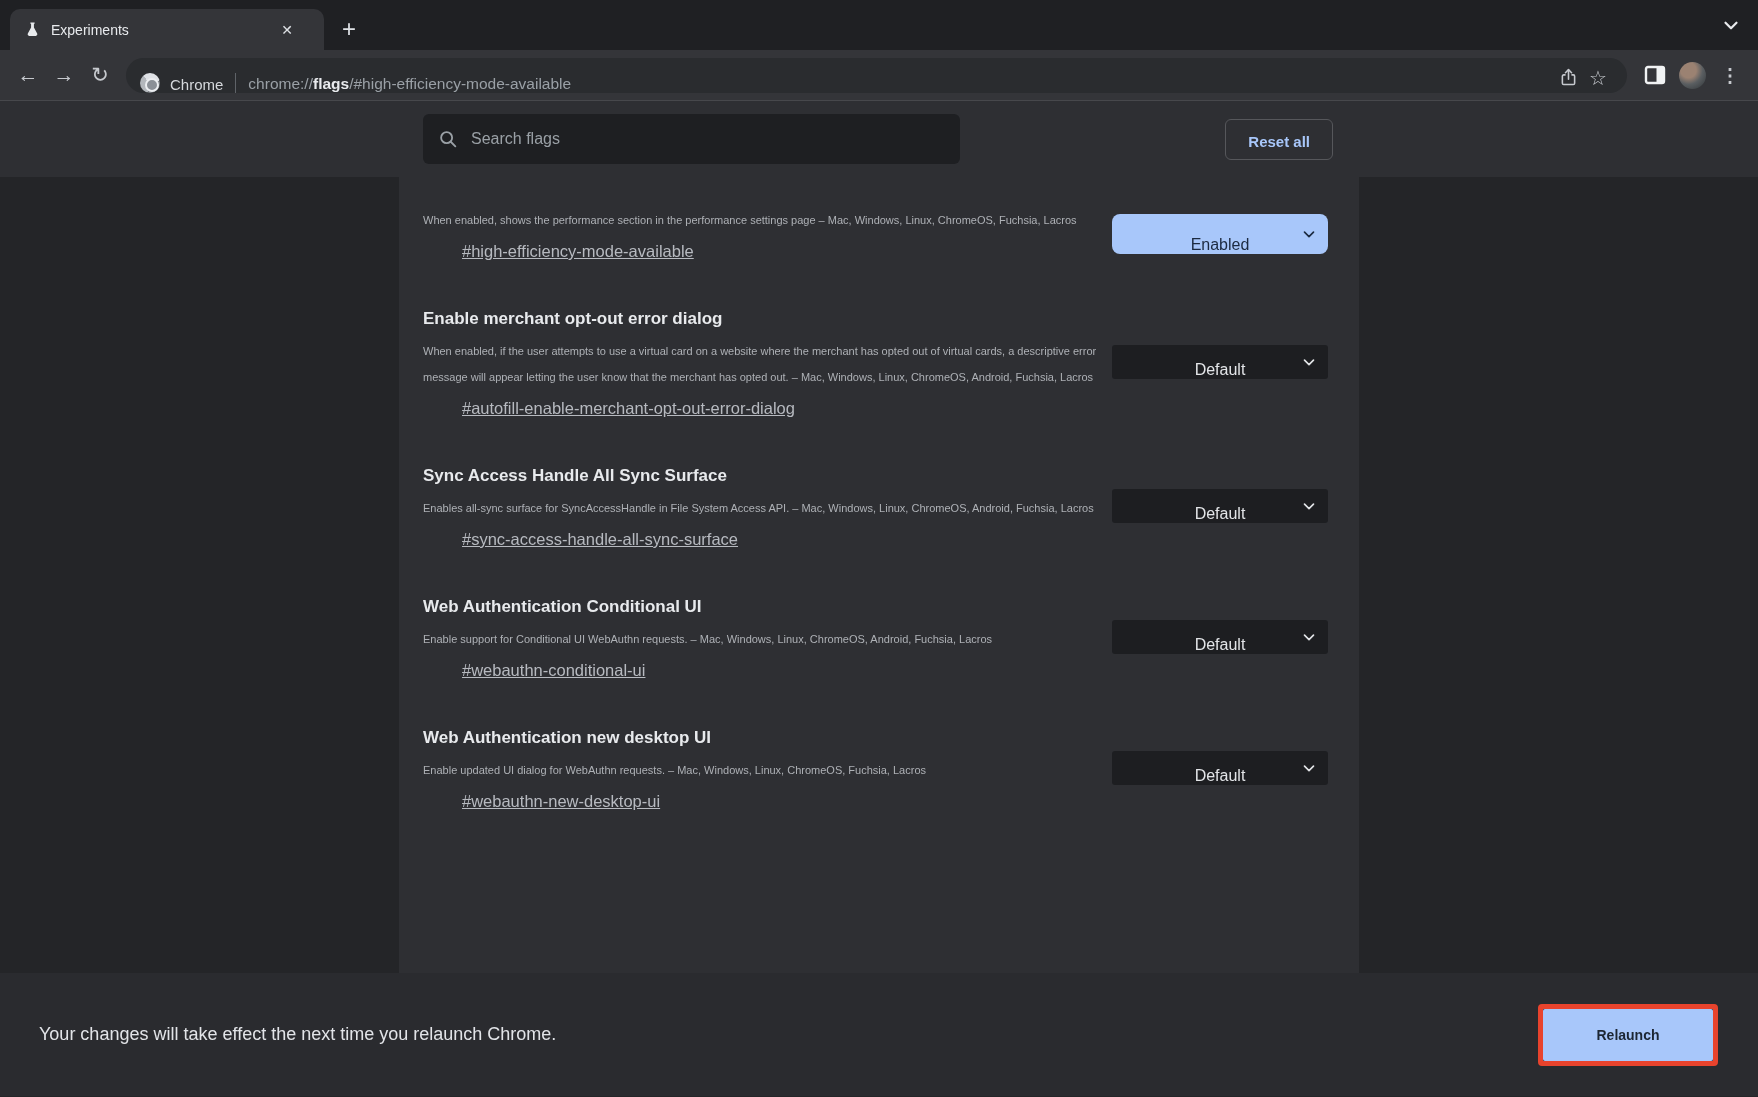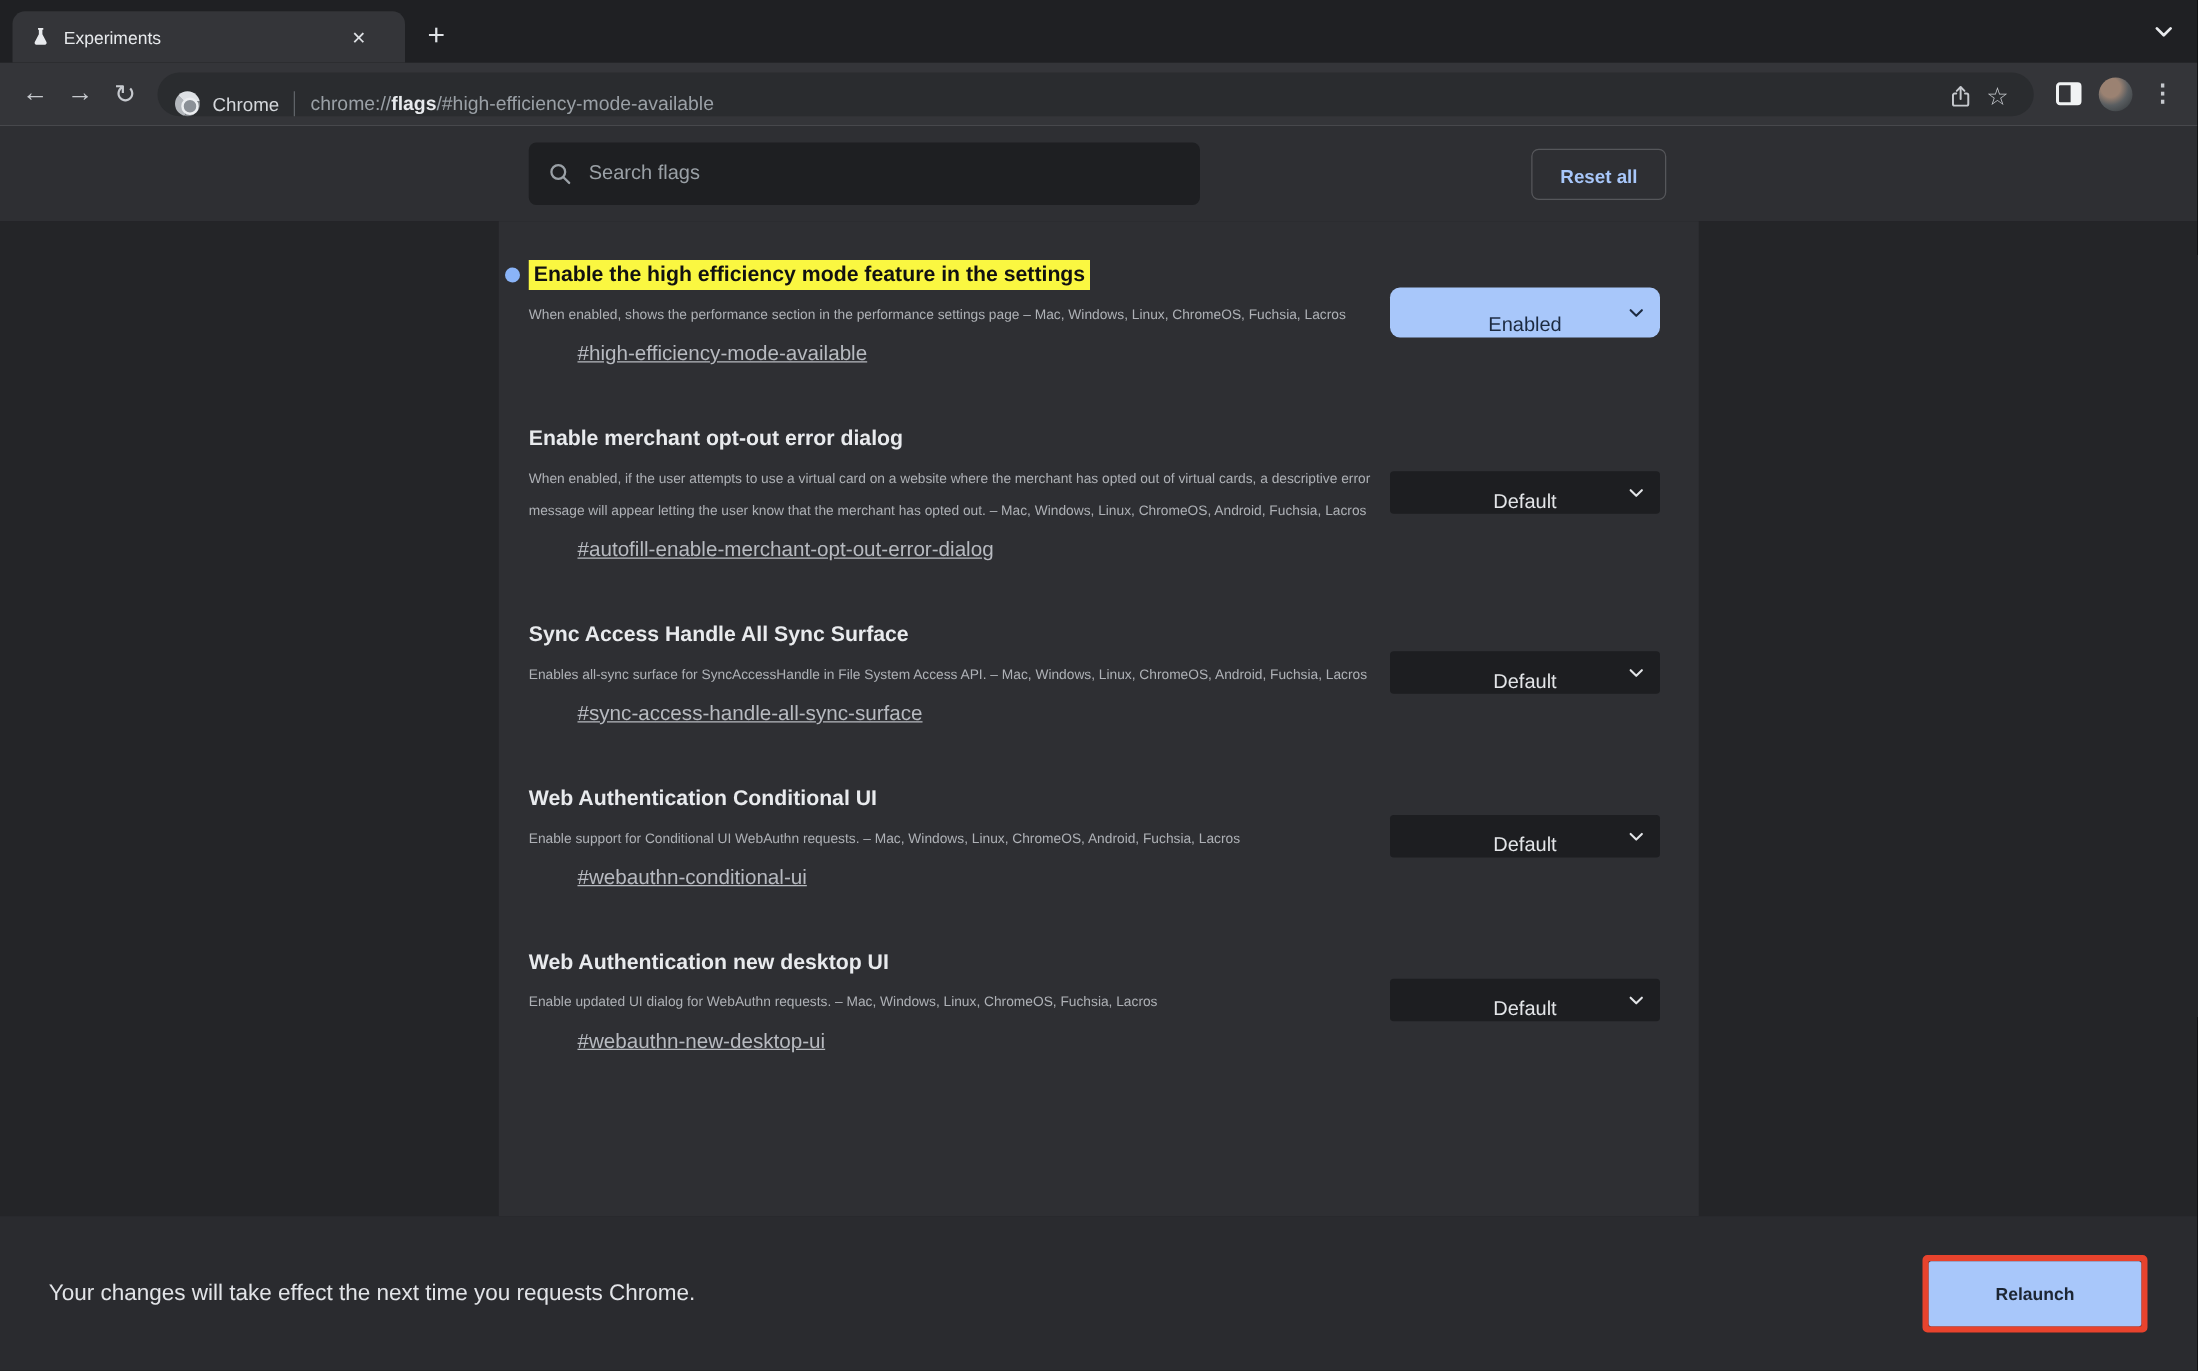--- a/index.html
+++ b/index.html
@@ -151,24 +151,20 @@
         <input class="search-input" type="text" placeholder="Search flags" style="">
       </div>
       <button class="reset-btn">Reset all</button>
     </div>
 
     <div class="body-area">
       <div class="content">
 
         <div class="flag-row">
           <div class="flag-text">
-            <div class="flag-title">
-              <span class="match-dot"></span>
-              <span class="hl">Enable the high efficiency mode feature in the settings</span>
-            </div>
             <div class="flag-desc">When enabled, shows the performance section in the performance settings page – Mac, Windows, Linux, ChromeOS, Fuchsia, Lacros</div>
             <a class="flag-link">#high-efficiency-mode-available</a>
           </div>
           <div class="flag-select sel-enabled">
             <span>Enabled</span>
             <span class="chev">
               <svg viewBox="0 0 24 24" width="18" height="18">
                   <polyline points="6,9.5 12,15.5 18,9.5" fill="none" stroke="#1c2a40" stroke-width="2.2" stroke-linecap="round" stroke-linejoin="round"></polyline>
                 </svg>
             </span>
@@ -236,20 +232,20 @@
                   <polyline points="6,9.5 12,15.5 18,9.5" fill="none" stroke="#e3e5e8" stroke-width="2.2" stroke-linecap="round" stroke-linejoin="round"></polyline>
                 </svg>
             </span>
           </div>
         </div>
 
       </div>
     </div>
 
     <div class="footer">
-      <span class="footer-msg">Your changes will take effect the next time you requests Chrome.</span>
+      <span class="footer-msg">Your changes will take effect the next time you relaunch Chrome.</span>
       <span class="relaunch-ring">
         <button class="relaunch-btn">Relaunch</button>
       </span>
     </div>
 
   </div>
 </div>
 
 </body></html>

